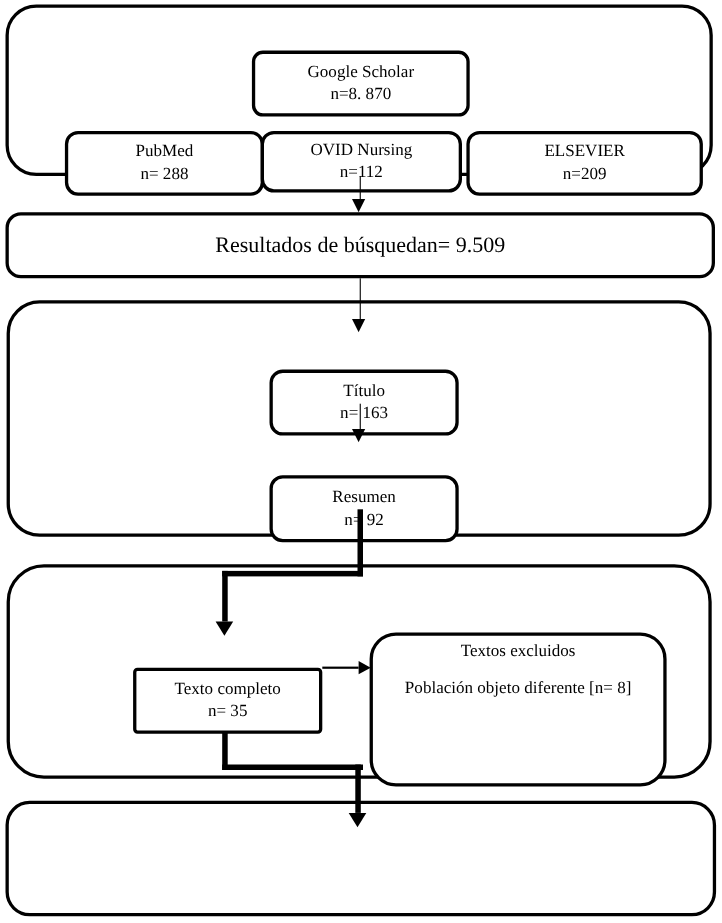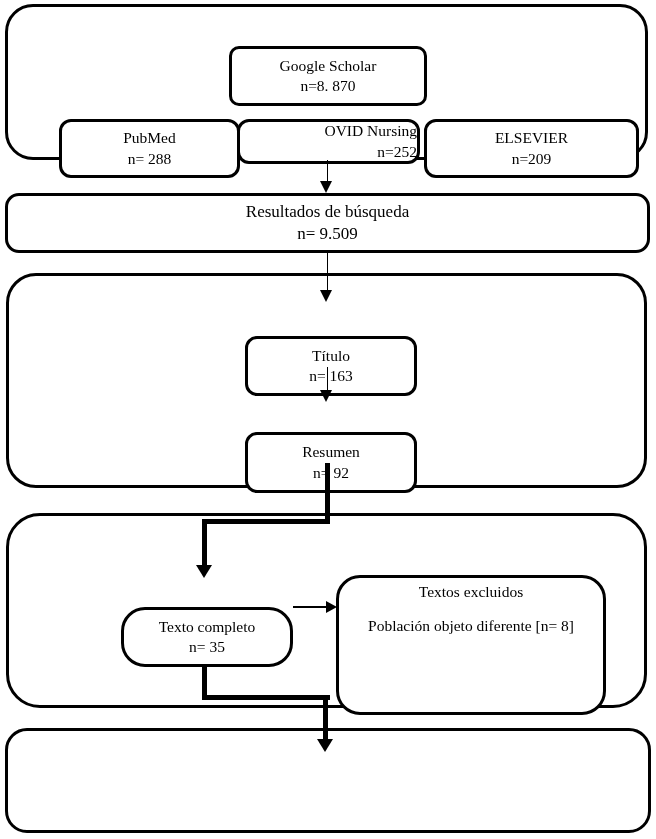--- a/index.html
+++ b/index.html
@@ -85,34 +85,34 @@
   <div class="box" style="left:229px; top:17px; width:198px; height:60px; border-radius:10px;">
     <div>Google Scholar</div>
     <div>n=8. 870</div>
   </div>
 
   <div class="box" style="left:59px; top:90px; width:181px; height:59px; border-radius:12px;">
     <div>PubMed</div>
     <div>n= 288</div>
   </div>
 
-  <div class="box" style="left:237px; top:90px; width:183px; height:45px; border-radius:12px;align-items:flex-end;">
+  <div class="box" style="left:237px; top:90px; width:183px; height:56px; border-radius:12px;">
     <div>OVID Nursing</div>
-    <div>n=252</div>
+    <div>n=112</div>
   </div>
 
   <div class="box" style="left:424px; top:90px; width:215px; height:59px; border-radius:12px;">
     <div>ELSEVIER</div>
     <div>n=209</div>
   </div>
 
   <div class="vline arrow-layer" style="left:326.5px; top:160px; width:1.6px; height:22px;"></div>
   <div class="head-down-thin arrow-layer" style="left:320px; top:181px;"></div>
 
-  <div class="container" style="left:5px; top:193px; width:645px; height:60px; border-radius:14px; display:flex; flex-direction:column; align-items:center; justify-content:center; text-align:center; font-size:17px; line-height:1.32;">
+  <div class="container" style="left:5px; top:193px; width:645px; height:60px; border-radius:14px; display:flex; flex-direction:row; align-items:center; justify-content:center; text-align:center; font-size:20px; line-height:1.32;">
     <div>Resultados de búsqueda</div>
     <div>n= 9.509</div>
   </div>
 
   <div class="vline arrow-layer" style="left:326.5px; top:253px; width:1.6px; height:37px;"></div>
   <div class="head-down-thin arrow-layer" style="left:320px; top:290px;"></div>
 
   <div class="container" style="left:6px; top:273px; width:641px; height:215px; border-radius:30px;"></div>
 
   <div class="box" style="left:245px; top:307px; width:172px; height:60px; border-radius:12px;">
@@ -128,21 +128,21 @@
     <div>n= 92</div>
   </div>
 
   <div class="vline arrow-layer" style="left:325px; top:463px; width:5px; height:61px;"></div>
   <div class="hline arrow-layer" style="left:202px; top:519px; width:128px; height:5px;"></div>
   <div class="vline arrow-layer" style="left:202px; top:519px; width:5px; height:46px;"></div>
   <div class="head-down-thick arrow-layer" style="left:196px; top:565px;"></div>
 
   <div class="container" style="left:6px; top:513px; width:641px; height:195px; border-radius:34px;"></div>
 
-  <div class="box" style="left:121px; top:578px; width:172px; height:60px; border-radius:24px; z-index:6;">
+  <div class="box" style="left:121px; top:578px; width:172px; height:60px; border-radius:4px; z-index:6;">
     <div>Texto completo</div>
     <div>n= 35</div>
   </div>
 
   <div class="hline arrow-layer" style="left:293px; top:606px; width:33px; height:1.6px;"></div>
   <div class="head-right-thin arrow-layer" style="left:326px; top:601px;"></div>
 
   <div class="box excl-box" style="left:336px; top:546px; width:270px; height:140px; border-radius:24px;">
     <div>Textos excluidos</div>
     <div class="excl-reason">Población objeto diferente [n= 8]</div>

